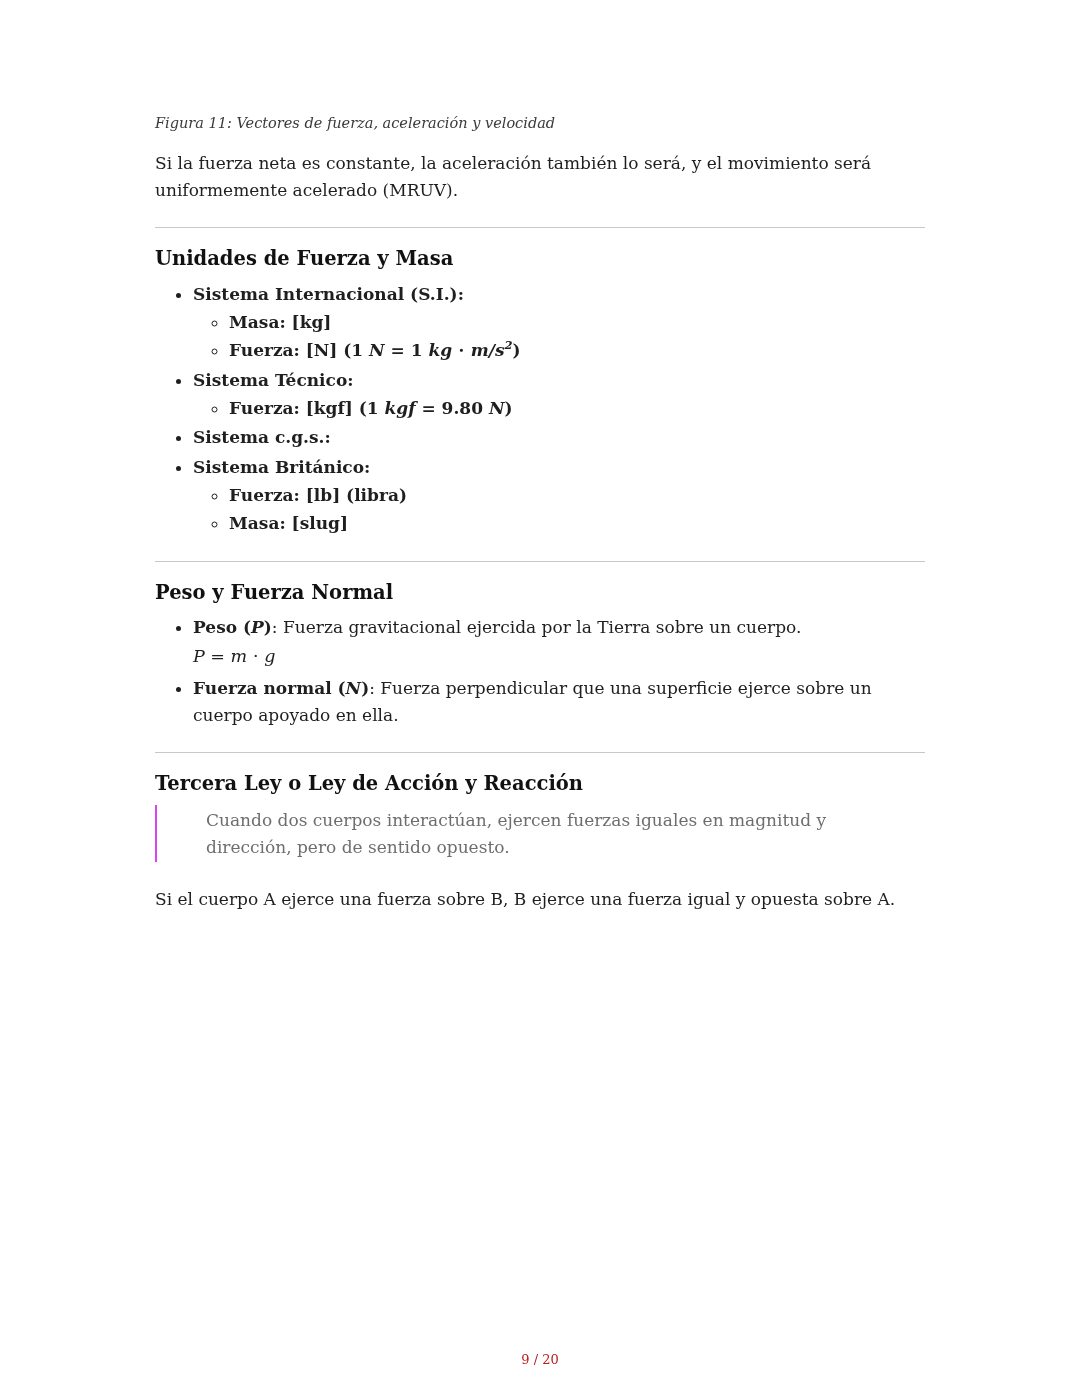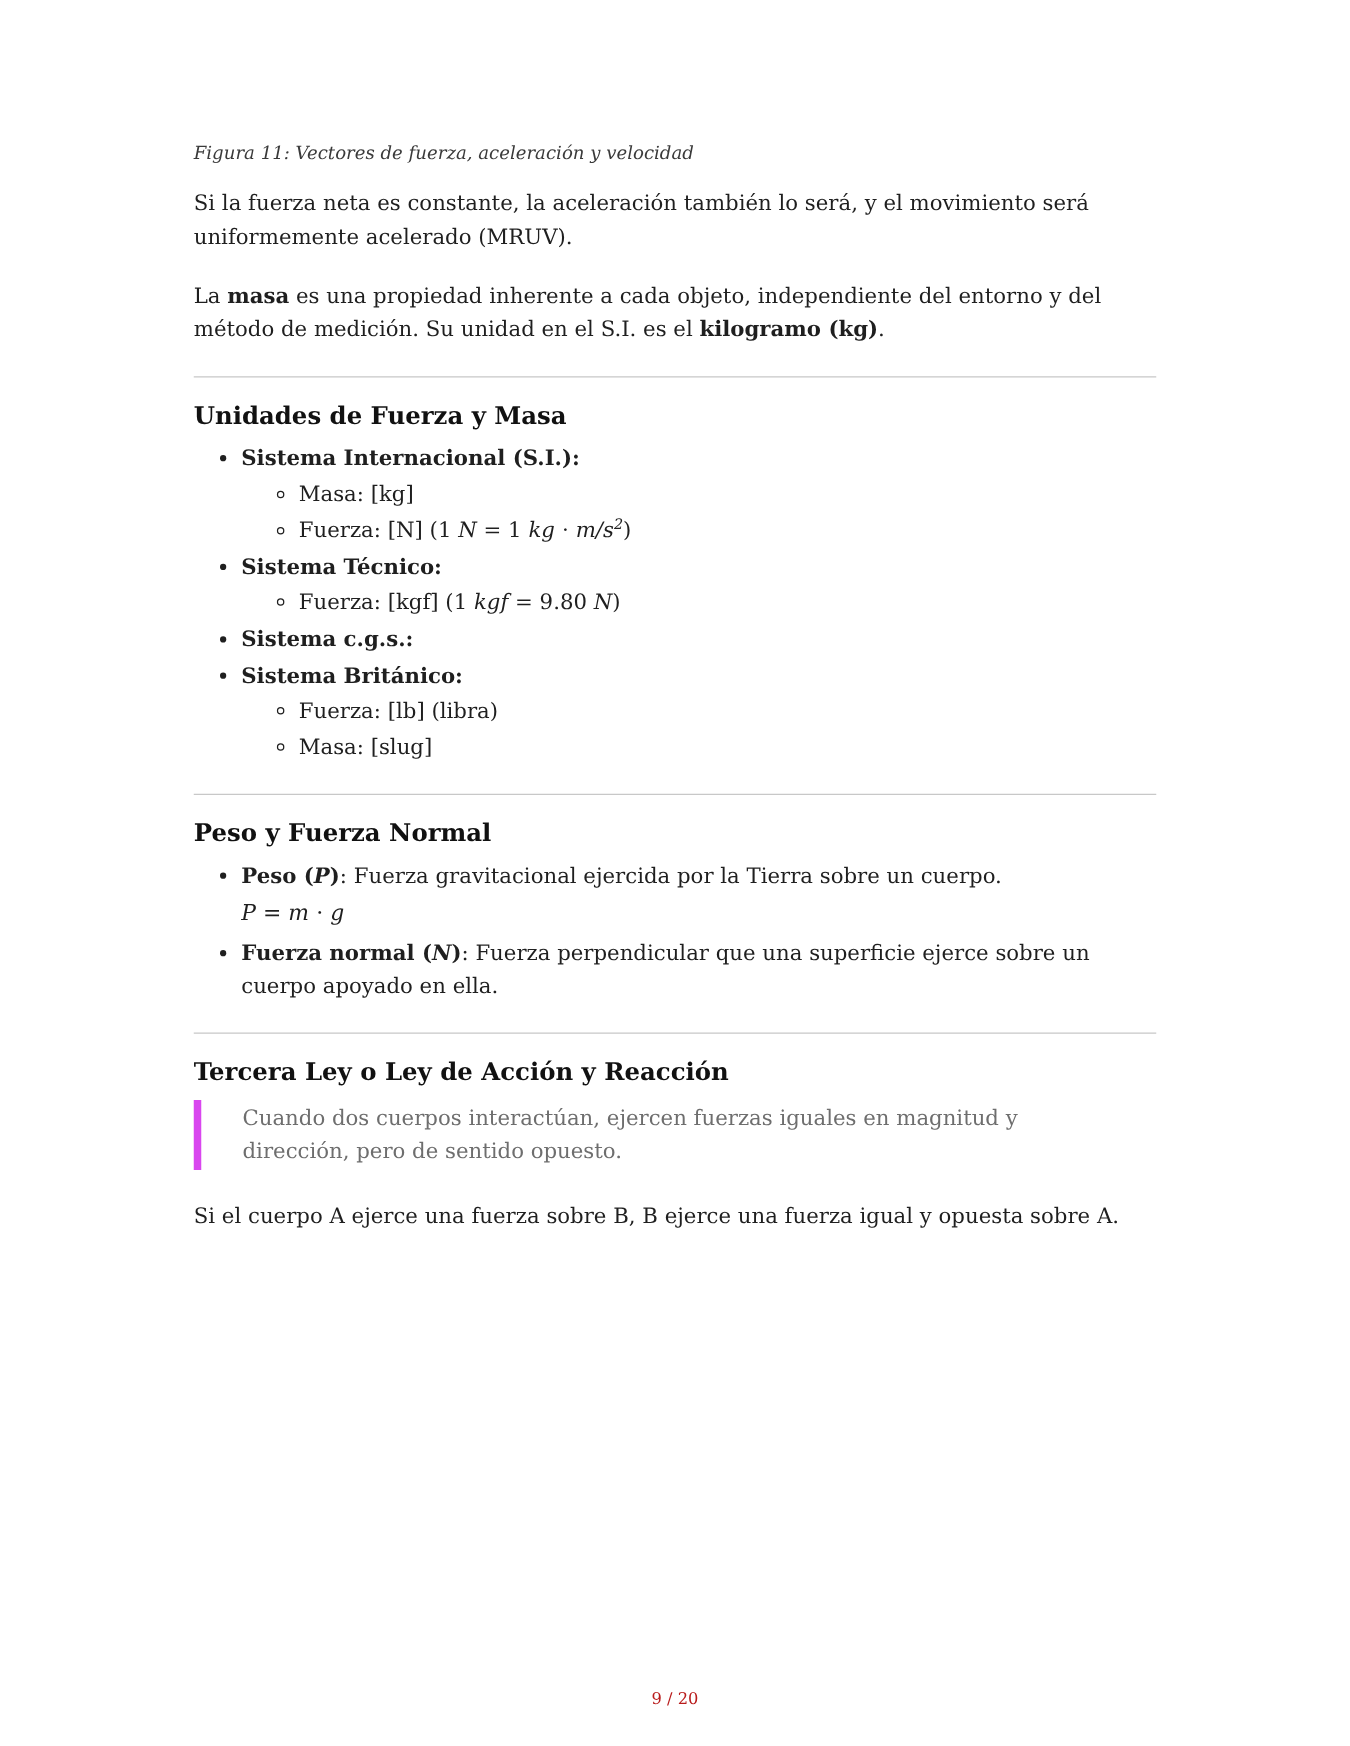--- a/index.html
+++ b/index.html
@@ -46,32 +46,32 @@
     list-style: disc;
     margin: 0 0 4px 0;
     padding-left: 38px;
   }
   ul.l1 > li { margin: 3px 0; }
   ul.l2 {
     list-style: circle;
     margin: 2px 0;
     padding-left: 34px;
   }
-  ul.l2 > li { margin: 2px 12px; font-weight: 400; }
+  ul.l2 > li { margin: 2px 2px; font-weight: 700; }
   .math { font-style: italic; }
   sup.msup { font-size: 0.68em; }
   .equation {
     text-align: left;
     margin: 3px 40px 5px 0;
     font-size: 17.5px;
   }
   blockquote.quote {
     margin: 2px 0 24px 0;
-    border-left: 6px solid #d946ef;
-    padding: 2px 40px 2px 33px;
+    border-left: 2px solid #d946ef;
+    padding: 2px 40px 2px 49px;
     color: #6e6e6e;
   }
   .footer {
     position: absolute;
     bottom: 30px;
     left: 0;
     width: 100%;
     text-align: center;
     font-size: 13px;
     color: #b91c1c;
@@ -80,21 +80,20 @@
 </head>
 <body>
 
 <div class="page">
   <div class="content">
 
     <p class="caption">Figura 11: Vectores de fuerza, aceleración y velocidad</p>
 
     <p class="para">Si la fuerza neta es constante, la aceleración también lo será, y el movimiento será uniformemente acelerado (MRUV).</p>
 
-    <p class="para"><span>La </span><strong>masa</strong><span> es una propiedad inherente a cada objeto, independiente del entorno y del método de medición. Su unidad en el S.I. es el </span><strong>kilogramo (kg)</strong><span>.</span></p>
 
     <hr class="rule">
 
     <section>
       <h2 class="heading">Unidades de Fuerza y Masa</h2>
       <ul class="l1">
         <li>
           <strong>Sistema Internacional (S.I.):</strong>
           <ul class="l2">
             <li><span>Masa: [kg]</span></li>

